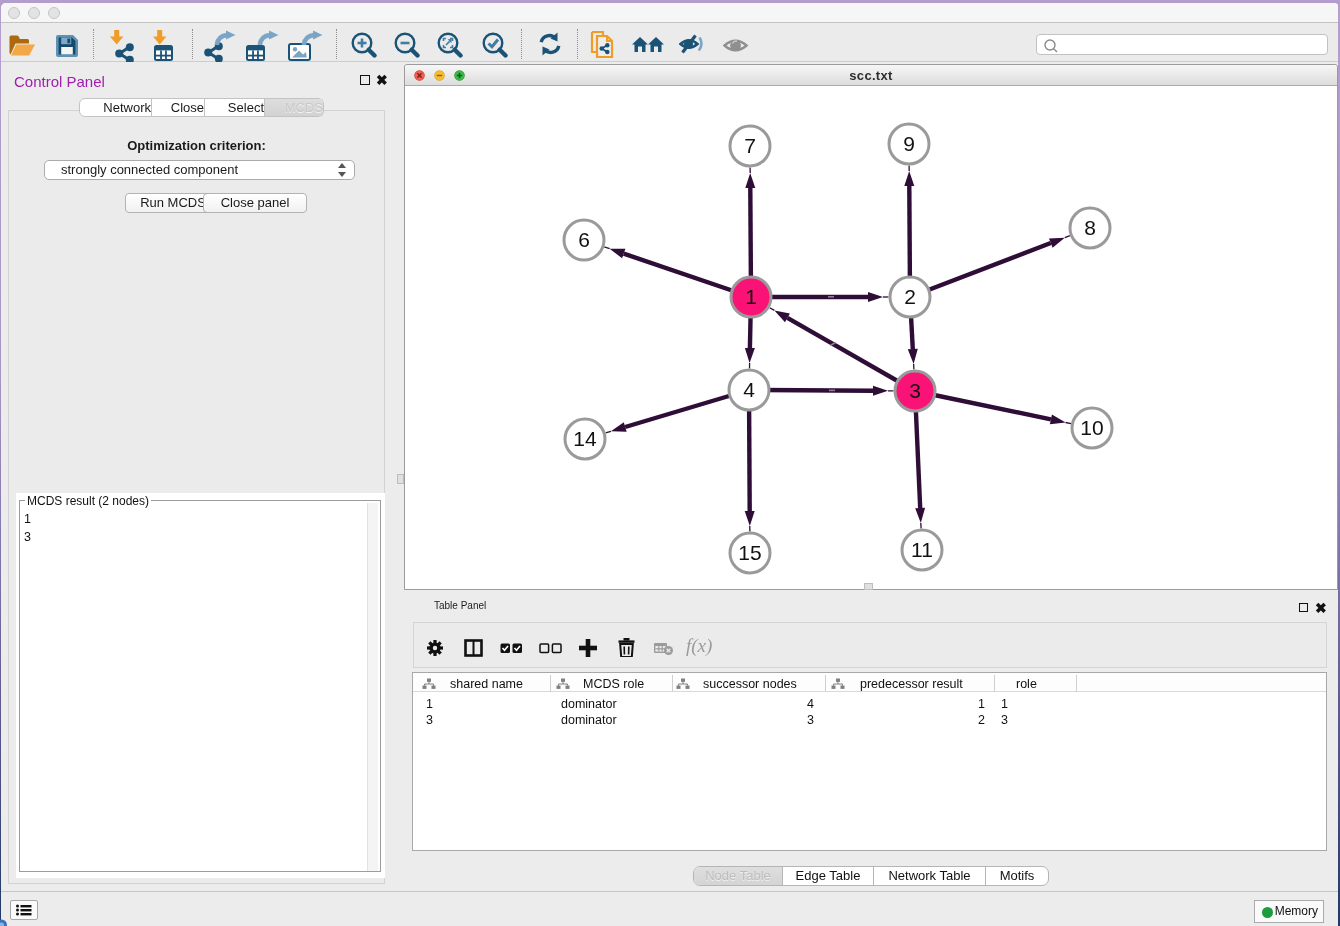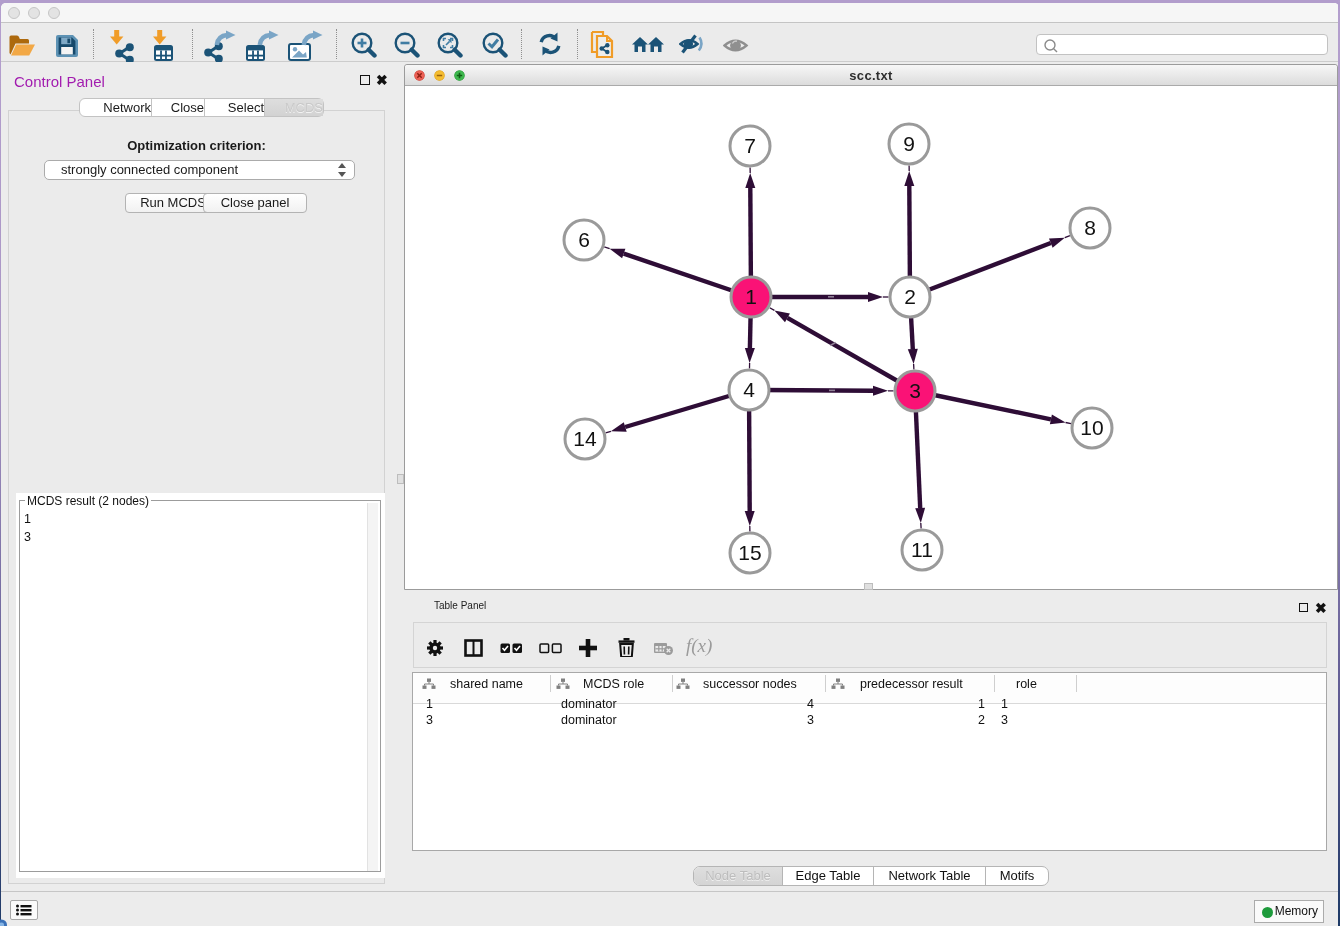--- a/index.html
+++ b/index.html
@@ -36,21 +36,21 @@
 #netwin { position:absolute; left:404px; top:64px; width:934px; height:526px; background:#fff; border:1px solid #9b9b9b; border-radius:3px 3px 0 0; }
 #net-titlebar { position:absolute; left:0; top:0; width:100%; height:21px; background:linear-gradient(#f7f7f7,#dcdcdc); border-bottom:1px solid #aaa; border-radius:3px 3px 0 0; }
 .nt { position:absolute; top:5px; width:11px; height:11px; border-radius:50%; }
 #net-title { position:absolute; top:3px; width:100%; text-align:center; font-size:13px; font-weight:bold; color:#2e2e2e; letter-spacing:.3px; }
 
 #tp-title { position:absolute; left:418px; top:600px; font-size:10px; color:#1c1c1c;margin-left:16px; }
 #tp-max { position:absolute; left:1299px; top:603px; width:9px; height:9px; border:1.5px solid #111; }
 #tp-x { position:absolute; left:1315px; top:600px; font-size:14px; font-weight:bold; color:#111; }
 #tp-toolbar { position:absolute; left:413px; top:622px; width:914px; height:46px; background:#ebebeb; border:1px solid #d4d4d4; }
 #tbl { position:absolute; left:412px; top:672px; width:915px; height:179px; background:#fff; border:1px solid #a8a8a8; }
-#tbl-head { position:absolute; left:0; top:0; width:100%; height:31px; background:#fdfdfd; border-bottom:1px solid #d9d9d9; }
+#tbl-head { position:absolute; left:0; top:0; width:100%; height:19px; background:#fdfdfd; border-bottom:1px solid #d9d9d9; }
 .hsep { position:absolute; top:2px; height:17px; width:0; border-left:1px solid #cfcfcf; }
 .hlabel { position:absolute; top:4px; font-size:12.5px; color:#111; }
 .hticon { position:absolute; top:5px; }
 .cell { position:absolute; font-size:12.5px; color:#111; }
 #bottom-tabs { position:absolute; left:693px; top:866px; height:20px; display:flex; border:1px solid #b5b5b5; border-radius:7px; background:#fff; overflow:hidden; }
 .btab { font-size:13px; color:#111; text-align:center; line-height:18px; border-right:1px solid #b5b5b5; }
 .btab:last-child { border-right:none; }
 
 #statusbar { position:absolute; left:0; top:891px; width:100%; height:32px; background:#ececec; border-top:1px solid #c6c6c6; }
 #listbtn { position:absolute; left:10px; top:8px; width:28px; height:20px; background:#fbfbfb; border:1px solid #a9a9a9; border-radius:2px; }

